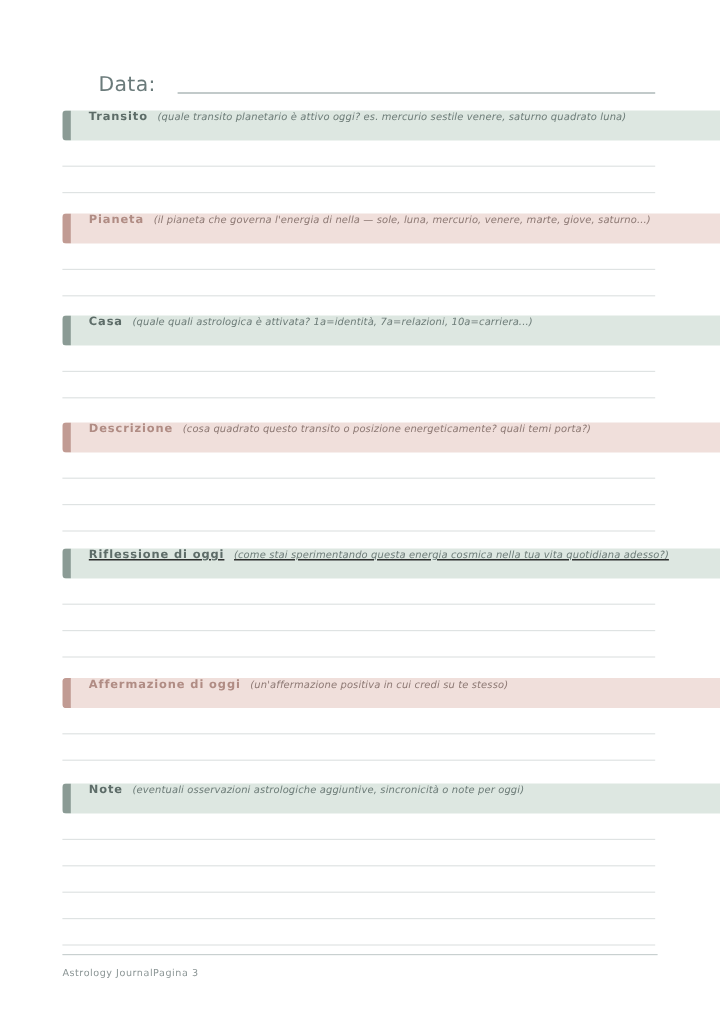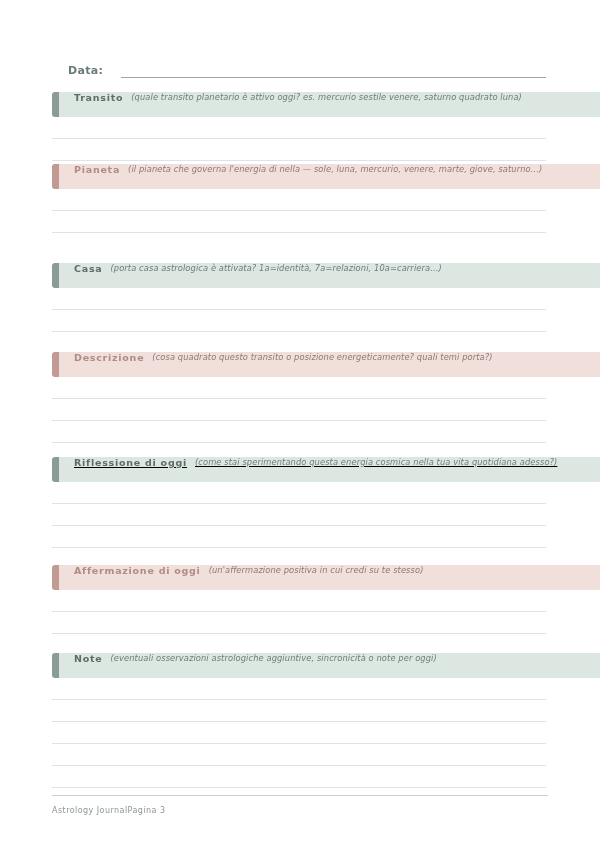--- a/index.html
+++ b/index.html
@@ -29,26 +29,27 @@
   .date-row {
     position: absolute;
     left: 68px;
     top: 58px;
     width: 478px;
     height: 20px;
     display: flex;
     align-items: flex-end;
   }
   .date-label {
-    font-size: 11px;
-    font-weight: bold;
+    font-size: 17px;
+    font-weight: normal;
     color: #6b7b7b;
     letter-spacing: 0.3px;
     line-height: 14px;
     white-space: nowrap;
+    margin-left: 14px;
   }
   .date-line {
     flex: 1;
     margin-left: 18px;
     height: 13px;
     border-bottom: 1px solid #9aa8a8;
   }
 
   
   .section {
@@ -152,36 +153,36 @@
         <div class="section-header">
           <span class="accent"></span>
           <span class="section-title">Transito</span>
           <span class="section-hint">(quale transito planetario è attivo oggi? es. mercurio sestile venere, saturno quadrato luna)</span>
         </div>
         <div class="lines">
           <div class="wline"></div>
           <div class="wline"></div>
         </div>
       </div>
-      <div class="section theme-rose" style="top: 164px;">
+      <div class="section theme-rose" style="top: 178px;">
         <div class="section-header">
           <span class="accent"></span>
           <span class="section-title">Pianeta</span>
           <span class="section-hint">(il pianeta che governa l'energia di nella — sole, luna, mercurio, venere, marte, giove, saturno...)</span>
         </div>
         <div class="lines">
           <div class="wline"></div>
           <div class="wline"></div>
         </div>
       </div>
       <div class="section theme-green" style="top: 263px;">
         <div class="section-header">
           <span class="accent"></span>
           <span class="section-title">Casa</span>
-          <span class="section-hint">(porta casa astrologica è attivata? 1a=identità, 7a=relazioni, 10a=carriera...)</span>
+          <span class="section-hint">(quale quali astrologica è attivata? 1a=identità, 7a=relazioni, 10a=carriera...)</span>
         </div>
         <div class="lines">
           <div class="wline"></div>
           <div class="wline"></div>
         </div>
       </div>
       <div class="section theme-rose" style="top: 352px;">
         <div class="section-header">
           <span class="accent"></span>
           <span class="section-title">Descrizione</span>

